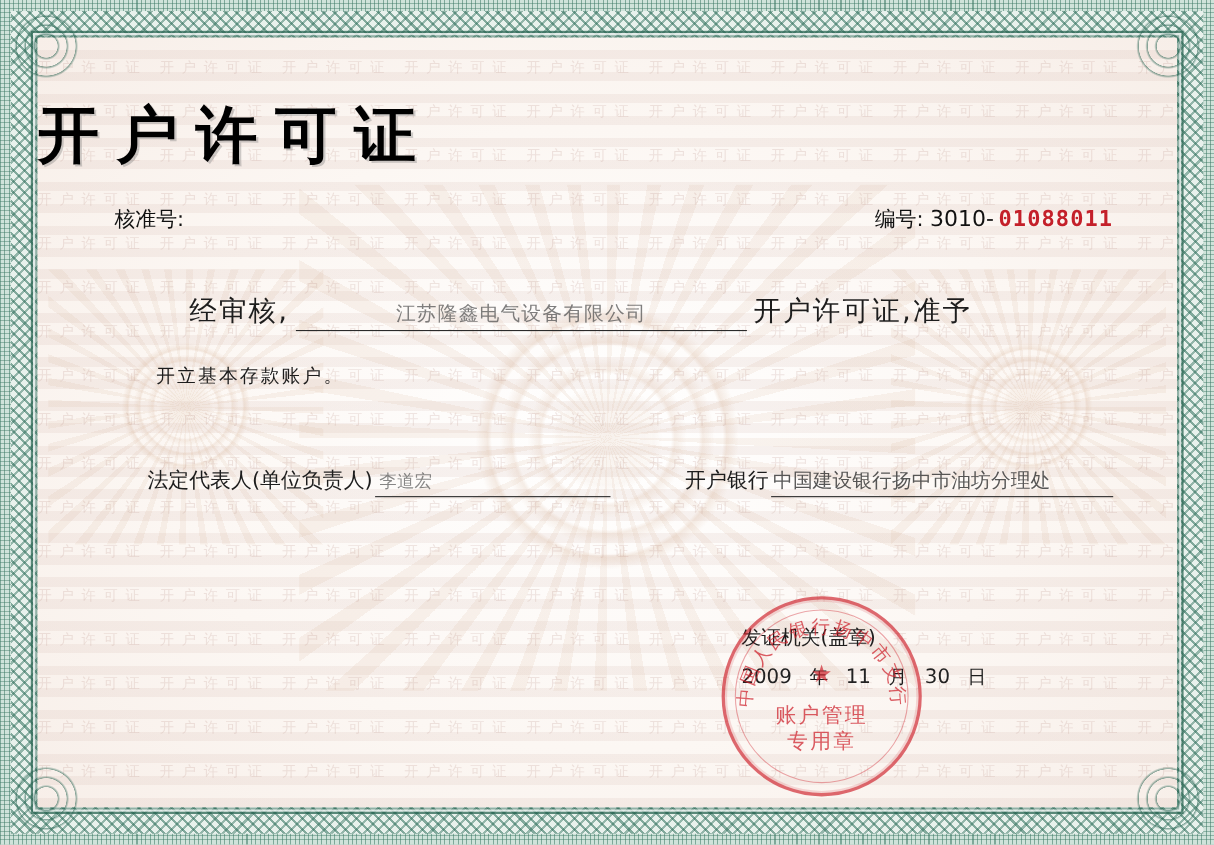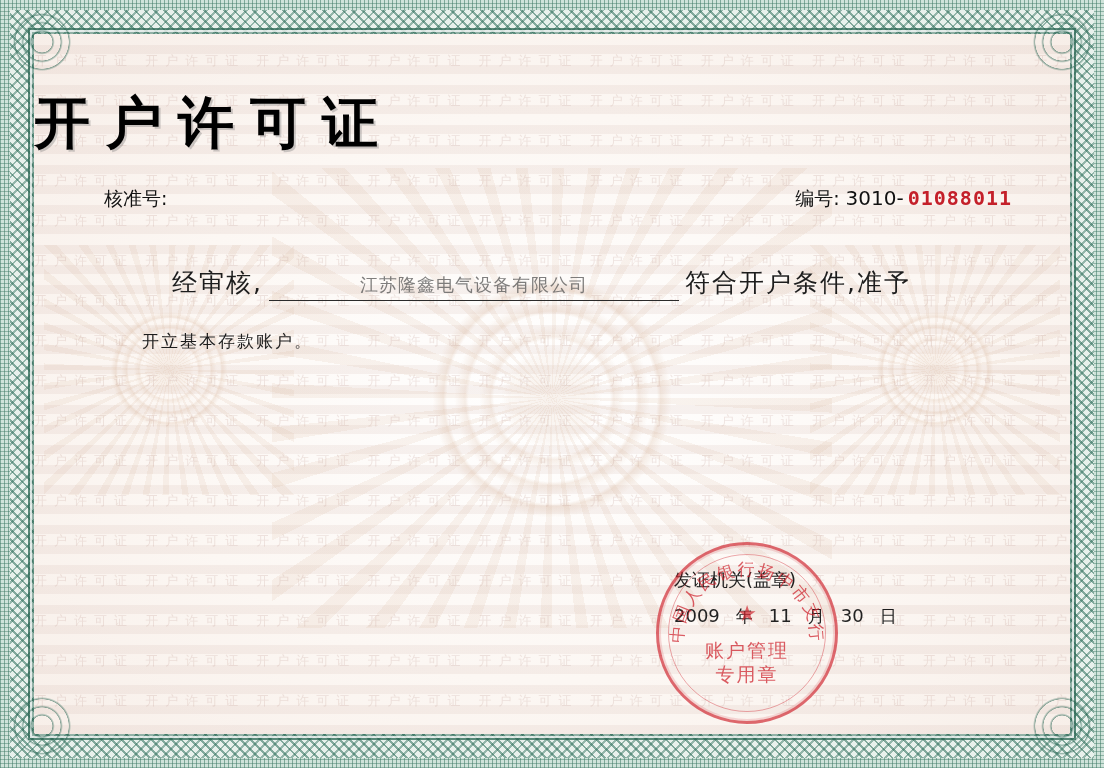--- a/index.html
+++ b/index.html
@@ -384,25 +384,35 @@
         <span class="serial-prefix">3010-</span>
         <span class="serial-number">01088011</span>
       </div>
     </div>
 
     <div class="body-line1">
       <span>经审核,</span>
       <span class="fill-company">
         <span>江苏隆鑫电气设备有限公司</span>
       </span>
-      <span>符合开户条件,准予</span>
+      <span>开户许可证,准予</span>
     </div>
 
     <div class="body-line2">开立基本存款账户。</div>
 
+    <div class="row-rep">
+      <span class="rep-label">法定代表人(单位负责人)</span>
+      <span class="fill-rep">
+        <span>李道宏</span>
+      </span>
+      <span class="bank-label">开户银行</span>
+      <span class="fill-bank">
+        <span>中国建设银行扬中市油坊分理处</span>
+      </span>
+    </div>
 
 
     <div class="issuer-block">
       <span class="issuer-label">发证机关(盖章)</span>
       <span class="issue-date">
         <span class="num">2009</span>
         <span class="unit">年</span>
         <span class="num">11</span>
         <span class="unit">月</span>
         <span class="num">30</span>

